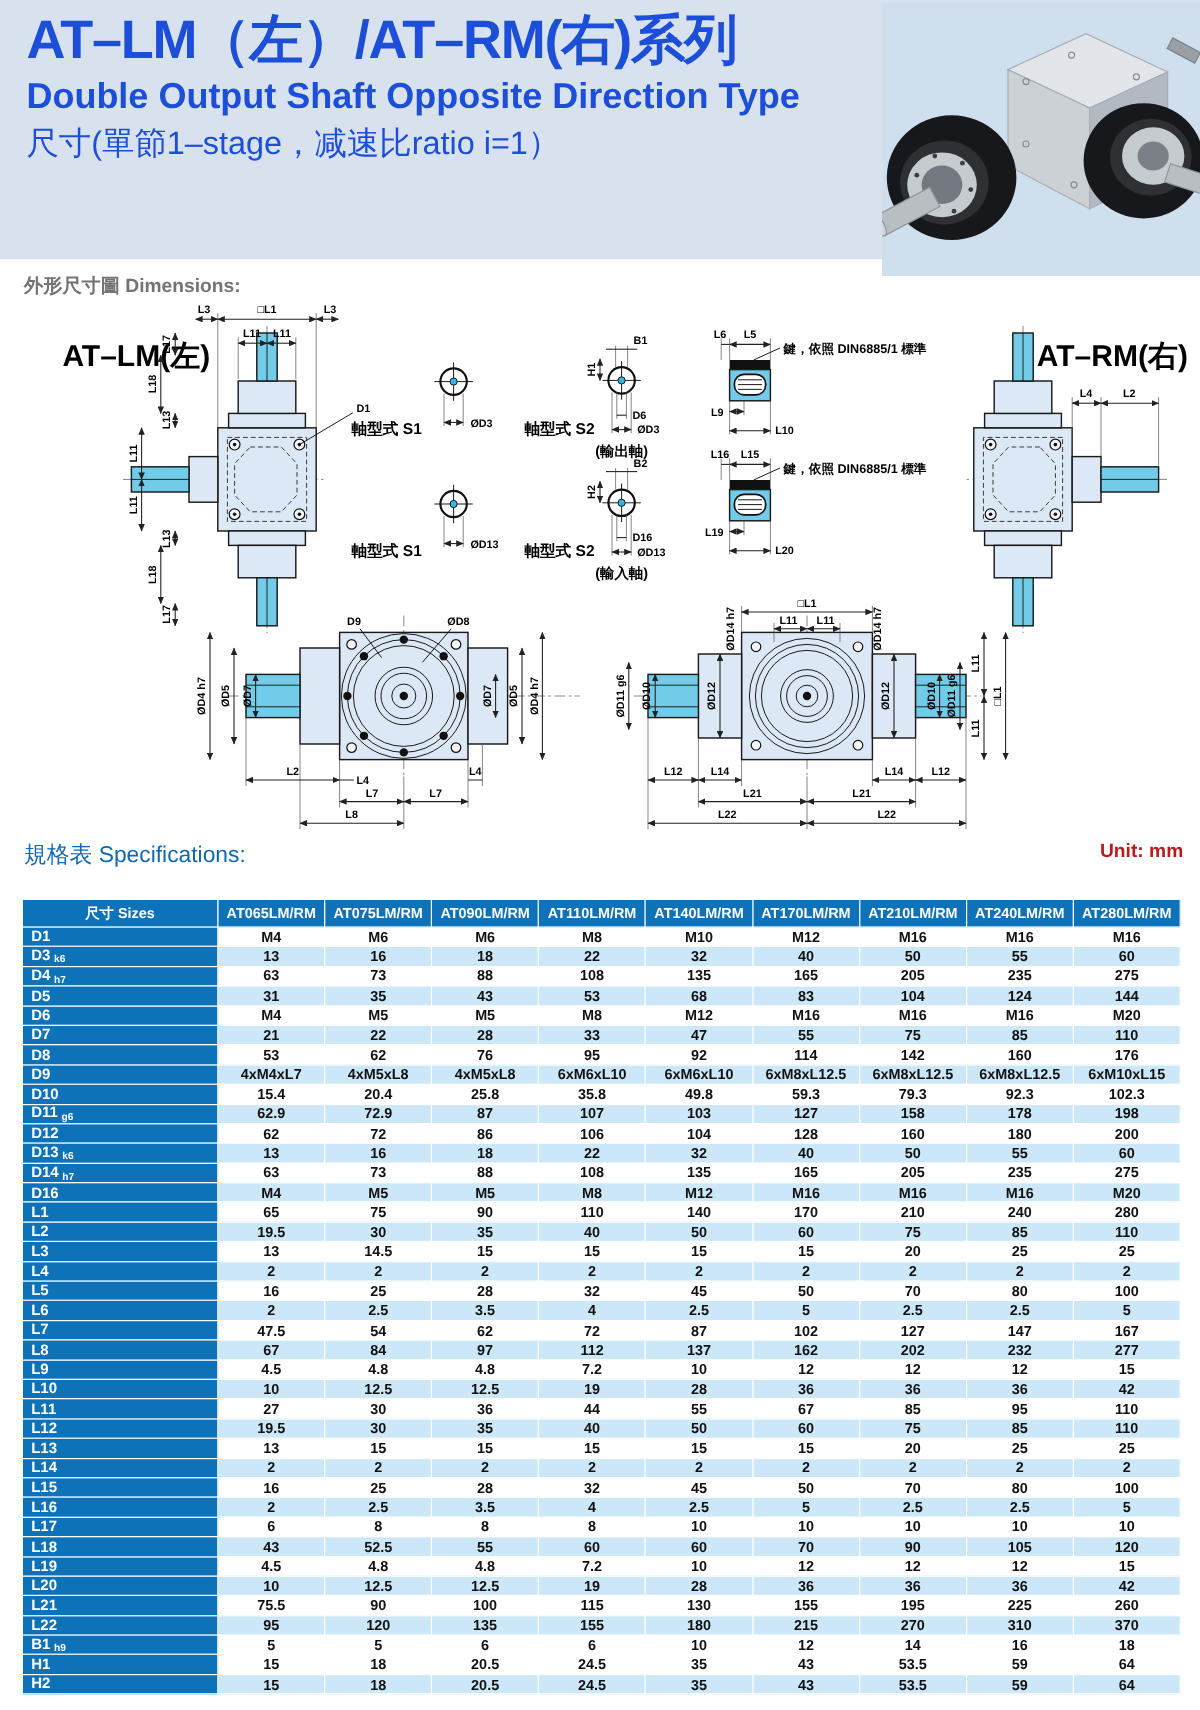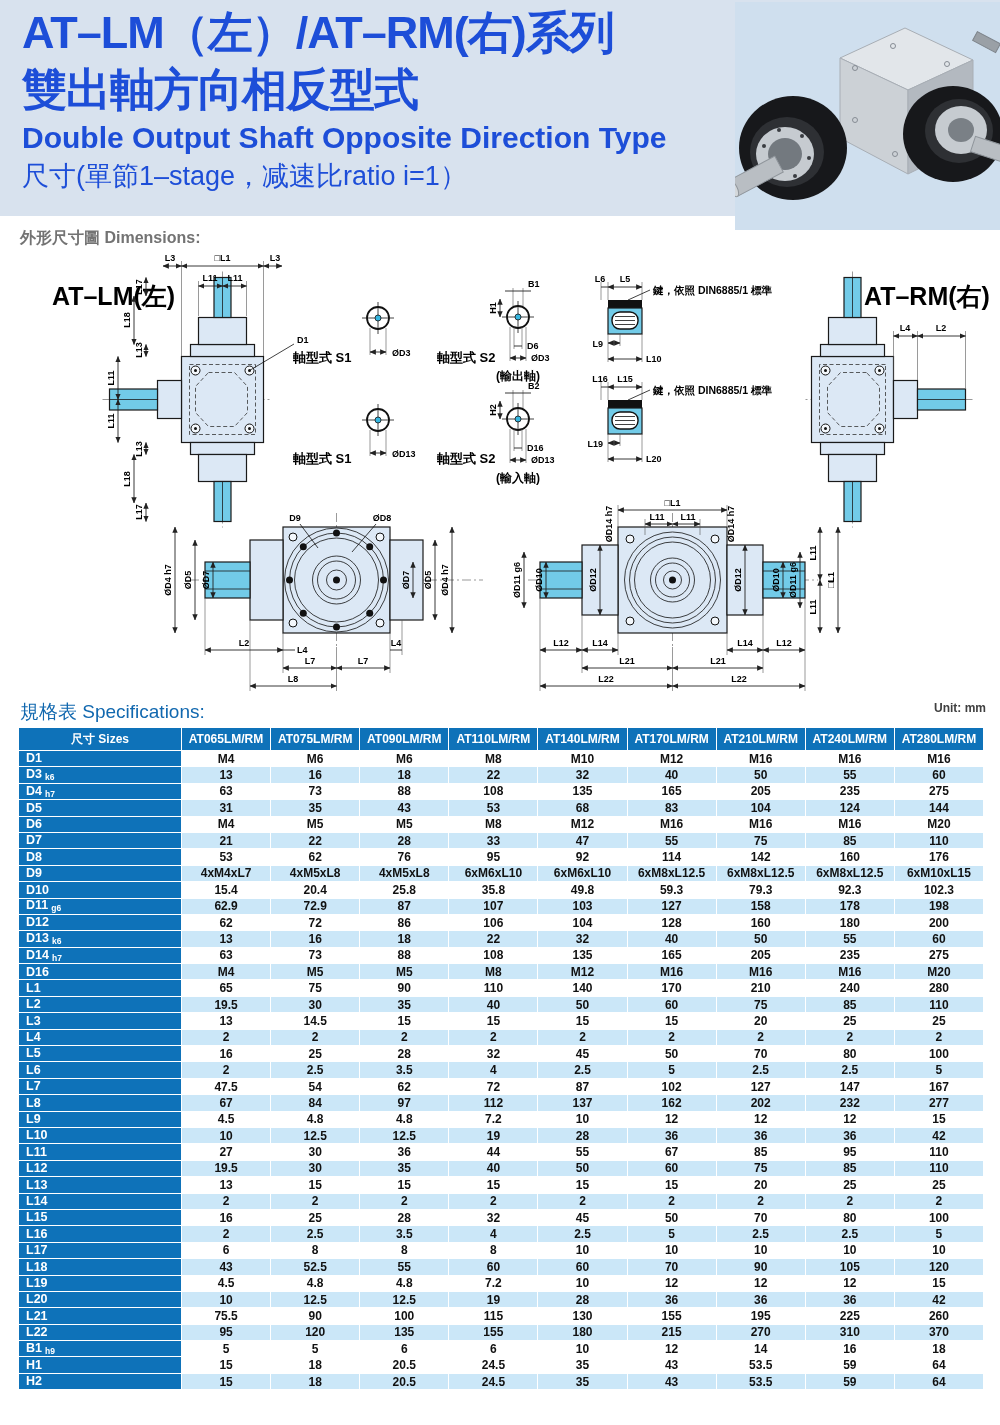--- a/index.html
+++ b/index.html
@@ -8,21 +8,21 @@
   
   .panel{position:absolute;left:0;top:0;width:1000px;height:216px;background:#d8e2ee;}
   .titles{position:absolute;left:22px;top:4px;color:#1d4ed8;}
   .t1,.t2{font-size:45px;font-weight:bold;line-height:57px;letter-spacing:-1px;white-space:nowrap;}
   .t3{font-size:30px;font-weight:bold;line-height:40px;white-space:nowrap;}
   .t4{font-size:27px;font-weight:normal;line-height:36px;white-space:nowrap;}
   .photo{position:absolute;left:735px;top:2px;}
   
   .dimhead{position:absolute;left:20px;top:228px;font-size:16px;font-weight:bold;color:#737373;}
   .spechead{position:absolute;left:20px;top:699px;font-size:19px;font-weight:normal;color:#1168af;}
-  .unit{position:absolute;right:14px;top:701px;font-size:12px;font-weight:bold;color:#404040;}
+  .unit{position:absolute;right:14px;top:701px;font-size:16px;font-weight:bold;color:#b91c1c;}
   
   svg.diagram{position:absolute;left:0;top:0;pointer-events:none;}
   .bf{fill:#dce8f5;stroke:#1a1a1a;stroke-width:1.2;}
   .sf{fill:#72cbe8;stroke:#1a1a1a;stroke-width:1.2;}
   .dash{fill:none;stroke:#333;stroke-width:.8;stroke-dasharray:4 2.5;}
   .cl{stroke:#555;stroke-width:.6;stroke-dasharray:9 3 2 3;fill:none;}
   .kl{stroke:#1a1a1a;stroke-width:.8;}
   .det{fill:#fff;stroke:#111;stroke-width:1.8;}
   .thin{stroke:#111;stroke-width:.8;fill:none;}
   .dim{stroke:#222;stroke-width:.9;fill:none;}
@@ -30,42 +30,41 @@
   .dl{font:bold 9px "Liberation Sans",sans-serif;fill:#000;text-anchor:middle;}
   .dls{text-anchor:start;}
   .dle{text-anchor:end;}
   .zh{font:bold 13px "Liberation Sans",sans-serif;fill:#000;}
   .zhs{font:bold 12px "Liberation Sans",sans-serif;fill:#000;text-anchor:middle;}
   .note{font:bold 10.5px "Liberation Sans",sans-serif;fill:#000;}
   .vtitle{font:bold 25px "Liberation Sans",sans-serif;fill:#000;}
   .bolt{fill:#f3f7fb;stroke:#111;stroke-width:1;}
   .bdot{fill:#111;}
   
-  table.spec{position:absolute;left:18px;top:727px;width:966px;border-collapse:collapse;
+  table.spec{position:absolute;left:18px;top:749px;width:966px;border-collapse:collapse;
              table-layout:fixed;font-family:"Liberation Sans",sans-serif;}
   table.spec th{background:#0e72b9;color:#fff;font-size:12px;font-weight:bold;height:22px;
                 border:1px solid #fff;padding:0;}
   table.spec th:first-child{width:162px;}
   table.spec td{font-size:12px;font-weight:bold;color:#111;text-align:center;height:15.4px;
                 border:1px solid #fff;padding:0;line-height:1;}
   table.spec td.lbl{background:#0e72b9;color:#fff;text-align:left;padding-left:7px;font-size:12.5px;}
   table.spec td.lbl .sub{font-size:8.5px;vertical-align:-2px;margin-left:3px;}
   table.spec tr td{background:#ffffff;}
   table.spec tr.alt td{background:#cbe7f8;}
   table.spec tr td.lbl{background:#0e72b9;}
 </style>
 </head>
 <body>
 
 <div id="page">
 
   <div class="panel"></div>
   <div class="titles">
     <div class="t1">AT–LM（左）/AT–RM(右)系列</div>
-    <div class="t2">雙出軸方向相反型式</div>
     <div class="t3">Double Output Shaft Opposite Direction Type</div>
     <div class="t4">尺寸(單節1–stage，减速比ratio i=1）</div>
   </div>
 
   <svg class="photo" width="265" height="228" viewBox="0 0 265 228">
     <rect x="0" y="0" width="265" height="228" fill="#cfdfee"></rect>
     <g>
       <polygon points="105,56 170,26 238,58 173,88" fill="#e2e6ea" stroke="#a8aeb5"></polygon>
       <polygon points="105,56 173,88 173,172 105,136" fill="#ccd1d6" stroke="#a8aeb5"></polygon>
       <polygon points="173,88 238,58 238,140 173,172" fill="#b3b9c0" stroke="#a8aeb5"></polygon>

